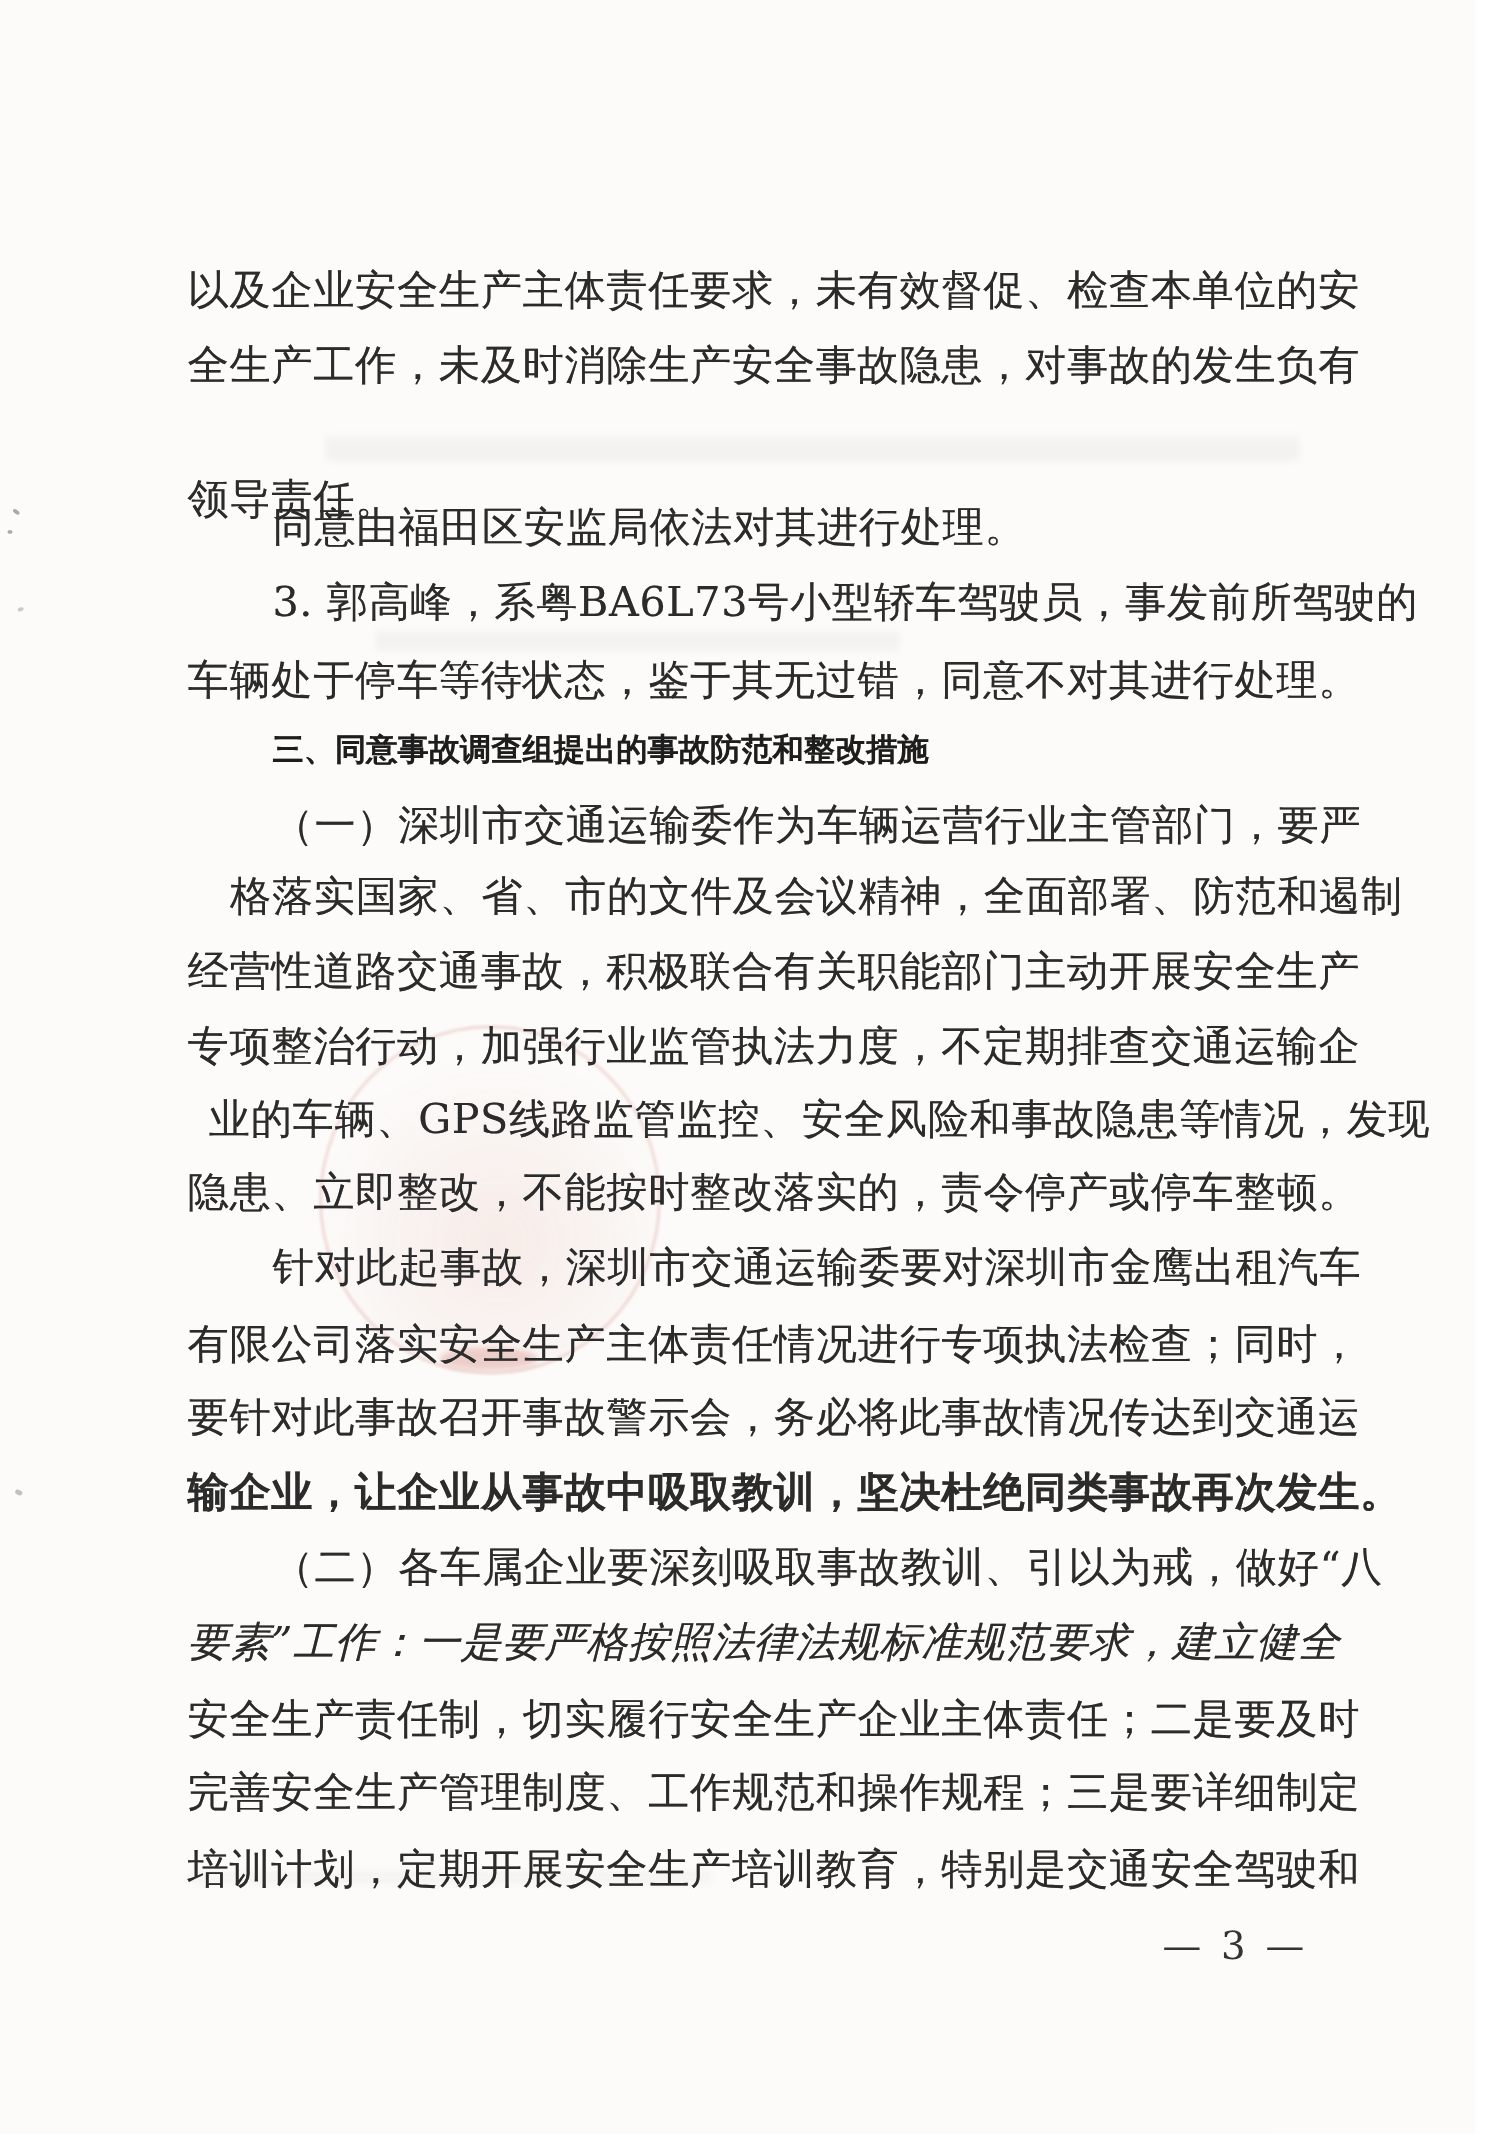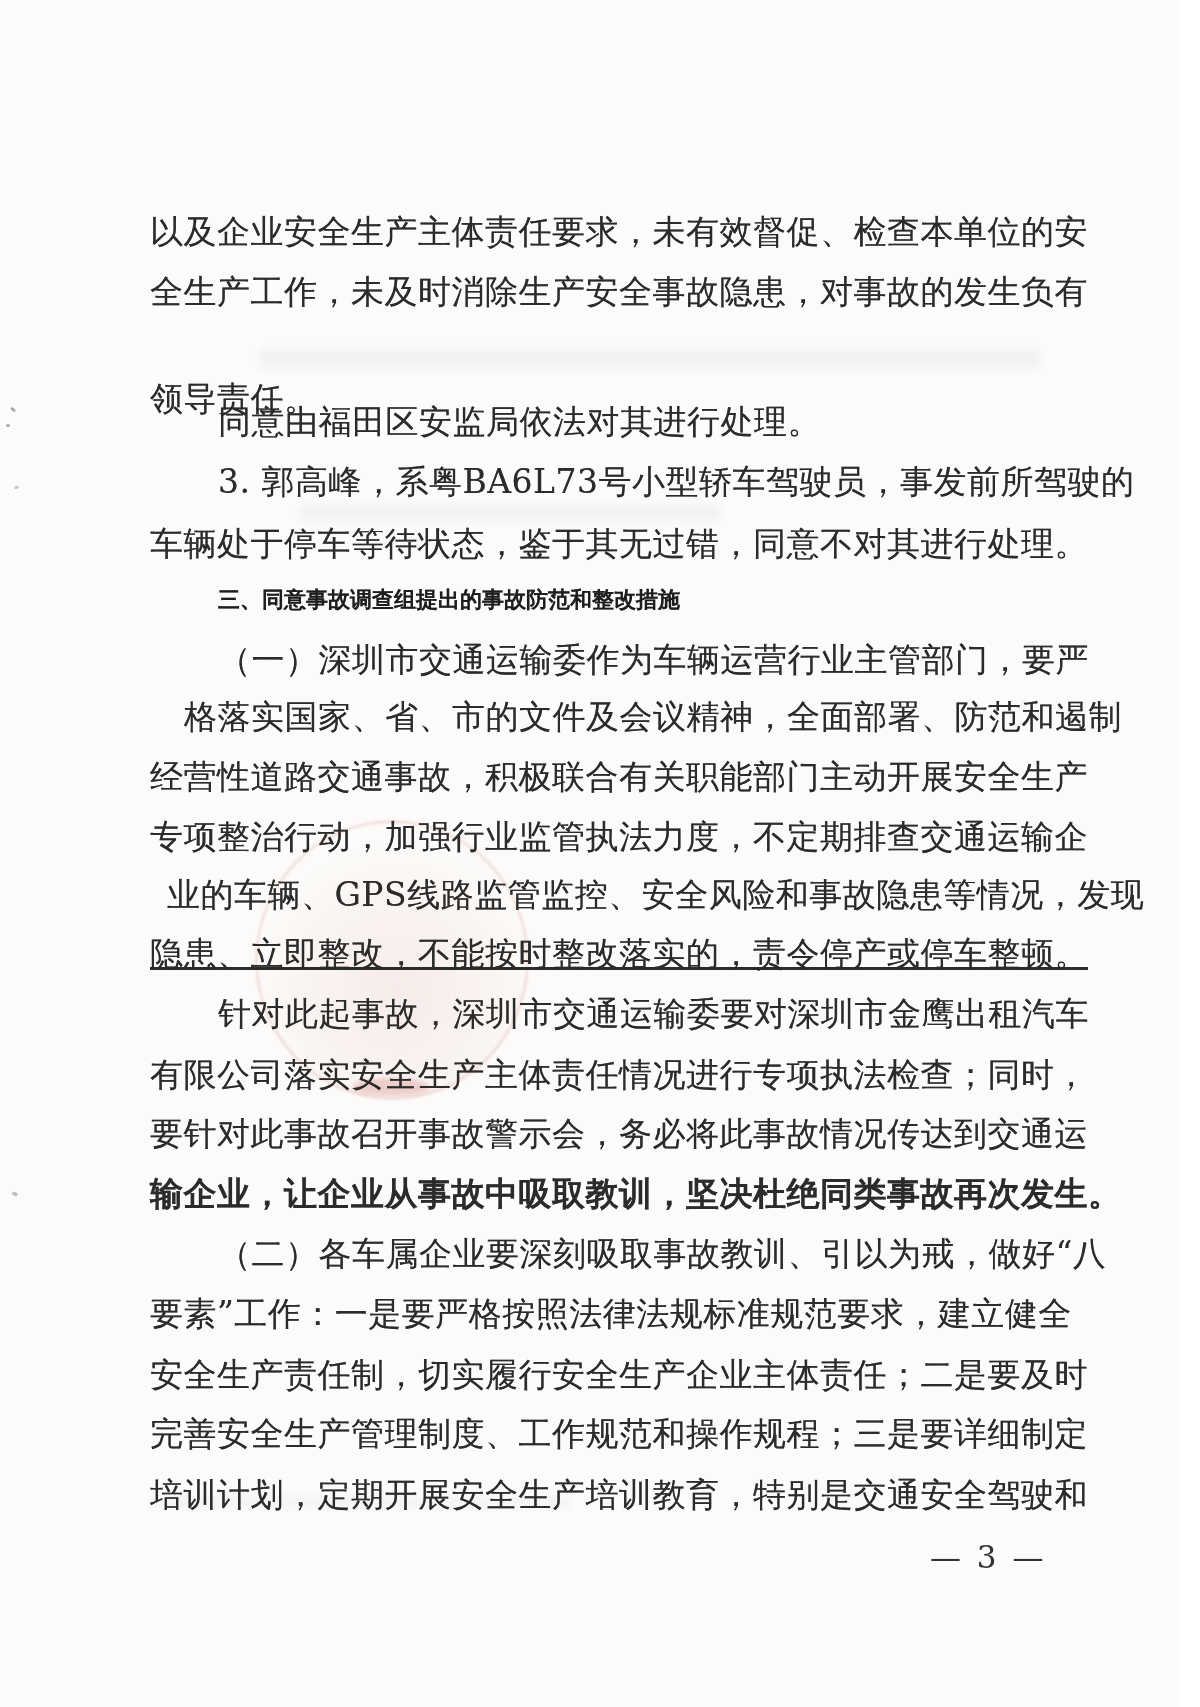--- a/index.html
+++ b/index.html
@@ -23,21 +23,21 @@
     line-height:44px;
     letter-spacing:0.5px;
     color:#2b2b2b;
     font-family:"DejaVu Serif","Liberation Serif",serif;
     text-shadow:0 0 0.4px rgba(40,40,40,0.55);
   }
   .line.indent{left:218px;}
   .line.heading{
     font-family:"DejaVu Sans","Liberation Sans",sans-serif;
     font-weight:700;
-    font-size:22px;
+    font-size:25px;
     color:#1d1d1d;
     letter-spacing:0;
   }
   
   .stamp{
     position:absolute;
     left:255px;
     top:820px;
     width:268px;
     height:274px;
@@ -109,26 +109,26 @@
       <div class="line body" style="top: 337px; margin-top: 40px;">领导责任。</div>
       <div class="line body indent" style="top: 400px;">同意由福田区安监局依法对其进行处理。</div>
       <div class="line body indent" style="top: 460px;">3. 郭高峰，系粤BA6L73号小型轿车驾驶员，事发前所驾驶的</div>
       <div class="line body" style="top: 522px;">车辆处于停车等待状态，鉴于其无过错，同意不对其进行处理。</div>
       <div class="line heading indent" style="top: 578px;">三、同意事故调查组提出的事故防范和整改措施</div>
       <div class="line body indent" style="top: 638px;">（一）深圳市交通运输委作为车辆运营行业主管部门，要严</div>
       <div class="line body" style="top: 695px; margin-left: 34px;">格落实国家、省、市的文件及会议精神，全面部署、防范和遏制</div>
       <div class="line body" style="top: 755px;">经营性道路交通事故，积极联合有关职能部门主动开展安全生产</div>
       <div class="line body" style="top: 815px;">专项整治行动，加强行业监管执法力度，不定期排查交通运输企</div>
       <div class="line body" style="top: 873px; margin-left: 17px;">业的车辆、GPS线路监管监控、安全风险和事故隐患等情况，发现</div>
-      <div class="line body" style="top: 932px; text-decoration: underline;">隐患、立即整改，不能按时整改落实的，责令停产或停车整顿。</div>
+      <div class="line body" style="top: 932px;">隐患、立即整改，不能按时整改落实的，责令停产或停车整顿。</div>
       <div class="line body indent" style="top: 992px;">针对此起事故，深圳市交通运输委要对深圳市金鹰出租汽车</div>
       <div class="line body" style="top: 1053px;">有限公司落实安全生产主体责任情况进行专项执法检查；同时，</div>
       <div class="line body" style="top: 1112px;">要针对此事故召开事故警示会，务必将此事故情况传达到交通运</div>
       <div class="line body" style="top: 1172px; font-weight: bold;">输企业，让企业从事故中吸取教训，坚决杜绝同类事故再次发生。</div>
       <div class="line body indent" style="top: 1232px;">（二）各车属企业要深刻吸取事故教训、引以为戒，做好“八</div>
-      <div class="line body" style="top: 1292px;">要素”工作：一是要严格按照法律法规标准规范要求，建立健全</div>
+      <div class="line body" style="top: 1292px; font-style: italic;">要素”工作：一是要严格按照法律法规标准规范要求，建立健全</div>
       <div class="line body" style="top: 1353px;">安全生产责任制，切实履行安全生产企业主体责任；二是要及时</div>
       <div class="line body" style="top: 1412px;">完善安全生产管理制度、工作规范和操作规程；三是要详细制定</div>
       <div class="line body" style="top: 1473px;">培训计划，定期开展安全生产培训教育，特别是交通安全驾驶和</div>
     </div>
 
   <div class="pagenum">— 3 —</div>
 </div>
 
 </body></html>

